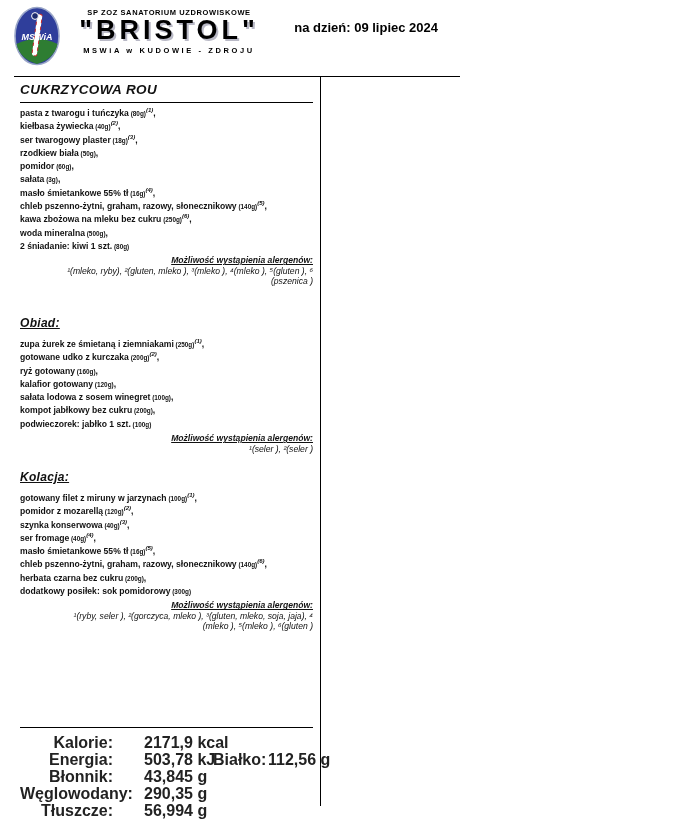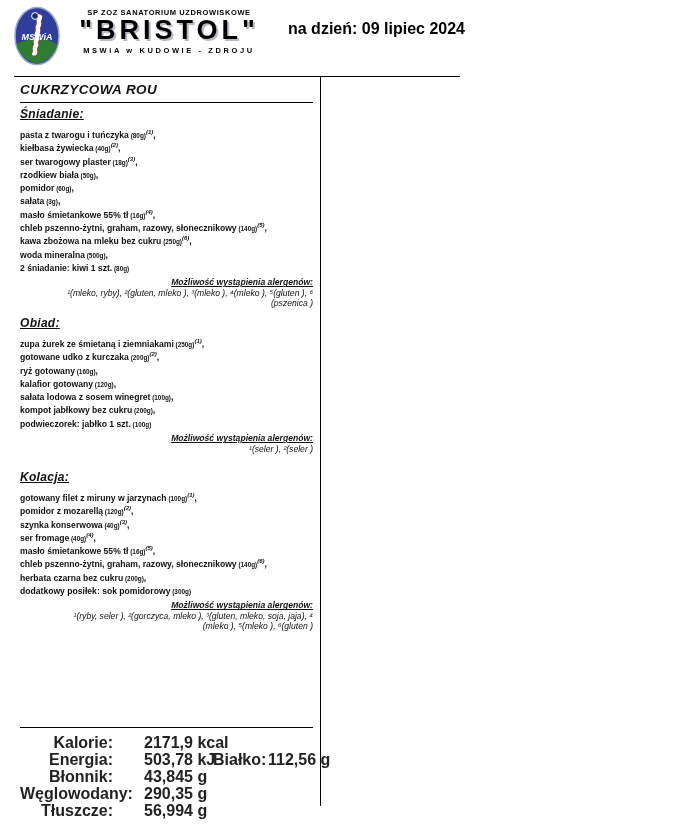--- a/index.html
+++ b/index.html
@@ -10,21 +10,21 @@
   }
   
   .logo{position:absolute;left:14px;top:6px;width:46px;height:60px;}
   .org{position:absolute;left:62px;top:8px;width:214px;text-align:center;color:#000000;}
   .org-line1{font-size:7.5px;font-weight:bold;letter-spacing:.6px;white-space:nowrap;}
   .org-name{font-size:27px;font-weight:bold;letter-spacing:4px;line-height:27px;white-space:nowrap;
             text-shadow:2px 2px 0 #b9b9c6;}
   .org-line2{font-size:7.5px;font-weight:bold;letter-spacing:2.6px;margin-top:2px;white-space:nowrap;}
   .doc-head{position:absolute;left:288px;top:13px;width:150px;text-align:center;color:#000;}
   .doc-title{font-size:19px;font-weight:bold;letter-spacing:.5px;}
-  .doc-date{font-size:16px;font-weight:bold;margin-top:7px;white-space:nowrap;}
+  .doc-date{font-size:13px;font-weight:bold;margin-top:7px;white-space:nowrap;text-align:right;}
   .header-rule{position:absolute;left:14px;top:76px;width:446px;border-top:1.6px solid #000;}
   .v-divider{position:absolute;left:320px;top:77px;width:1.3px;height:729px;background:#000;}
 
   
   .diet-title{
     position:absolute;left:20px;top:82px;width:293px;text-align:left;
     font-size:13.5px;font-weight:bold;font-style:italic;letter-spacing:.4px;
     border-bottom:1.8px solid #000;padding-bottom:5px;
   }
   .section{position:absolute;left:20px;width:293px;}
@@ -74,21 +74,20 @@
     <div class="doc-date">na dzień: 09 lipiec 2024</div>
   </div>
 
   <div class="header-rule"></div>
   <div class="v-divider"></div>
 
   <div class="diet-title">CUKRZYCOWA ROU</div>
 
   <div id="sections">
       <section class="section section-sniadanie">
-        <div class="section-heading">Śniadanie:</div>
         <div class="item-list">
           <div class="item-line"><span class="item-name">pasta z twarogu i tuńczyka</span><span class="item-portion"> (80g)</span><sup class="item-ref">(1)</sup><span class="item-sep">,</span></div>
           <div class="item-line"><span class="item-name">kiełbasa żywiecka</span><span class="item-portion"> (40g)</span><sup class="item-ref">(2)</sup><span class="item-sep">,</span></div>
           <div class="item-line"><span class="item-name">ser twarogowy plaster</span><span class="item-portion"> (18g)</span><sup class="item-ref">(3)</sup><span class="item-sep">,</span></div>
           <div class="item-line"><span class="item-name">rzodkiew biała</span><span class="item-portion"> (50g)</span><span class="item-sep">,</span></div>
           <div class="item-line"><span class="item-name">pomidor</span><span class="item-portion"> (60g)</span><span class="item-sep">,</span></div>
           <div class="item-line"><span class="item-name">sałata</span><span class="item-portion"> (3g)</span><span class="item-sep">,</span></div>
           <div class="item-line"><span class="item-name">masło śmietankowe 55% tł</span><span class="item-portion"> (16g)</span><sup class="item-ref">(4)</sup><span class="item-sep">,</span></div>
           <div class="item-line"><span class="item-name">chleb pszenno-żytni, graham, razowy, słonecznikowy</span><span class="item-portion"> (140g)</span><sup class="item-ref">(5)</sup><span class="item-sep">,</span></div>
           <div class="item-line"><span class="item-name">kawa zbożowa na mleku bez cukru</span><span class="item-portion"> (250g)</span><sup class="item-ref">(6)</sup><span class="item-sep">,</span></div>

